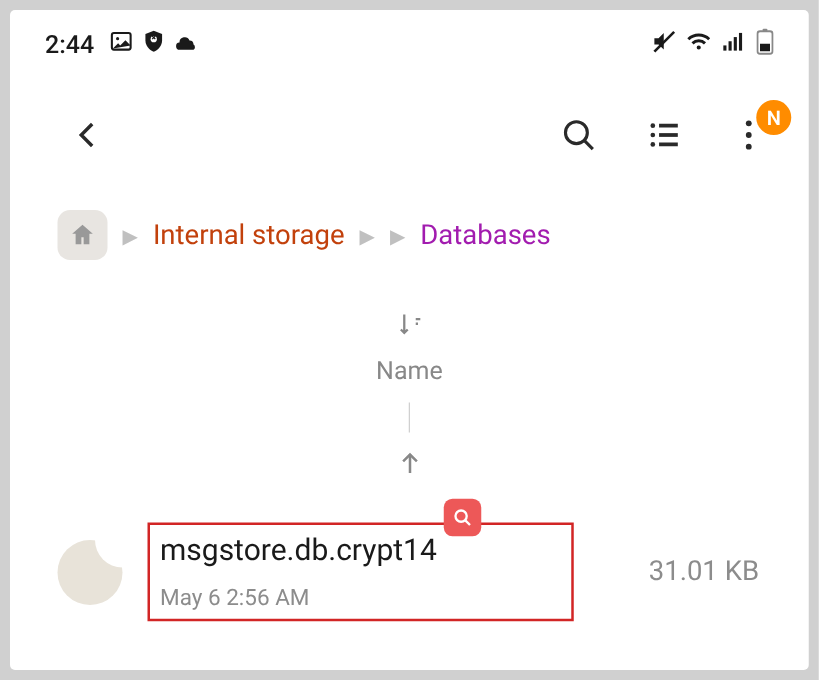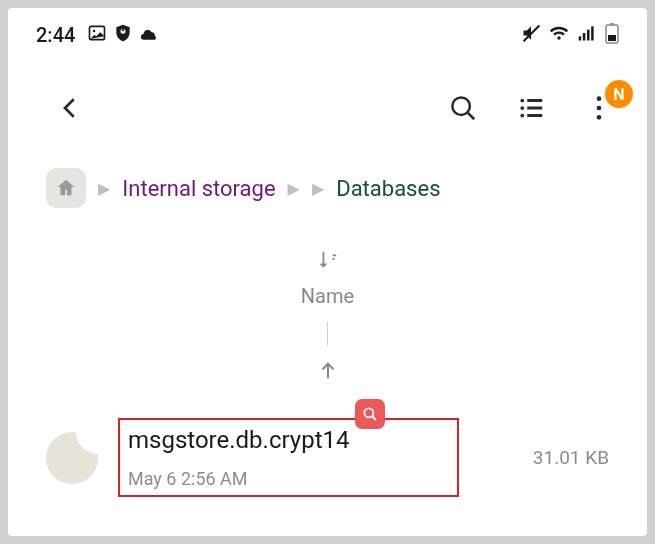--- a/index.html
+++ b/index.html
@@ -103,26 +103,26 @@
       display: flex;
       align-items: center;
       justify-content: center;
       color: #8c8c8c;
     }
     .breadcrumb-chevron {
       color: #c0c0c0;
       font-size: 16px;
     }
     .breadcrumb-item {
-      color: #701a75;
+      color: #c2410c;
       font-size: 22px;
       cursor: pointer;
     }
     .breadcrumb-item.active {
-      color: #14532d;
+      color: #a21caf;
     }
     .sort-bar {
       display: flex;
       justify-content: flex-end;
       align-items: center;
       padding: 22px 38px 12px 38px;
       gap: 14px;
       flex-direction: column;
     }
     .sort-icon {
@@ -188,24 +188,24 @@
     .file-name {
       font-size: 24px;
       color: #1a1a1a;
       margin-bottom: 14px;
     }
     .file-date {
       font-size: 18px;
       color: #8c8c8c;
     }
     .file-size {
-      font-size: 19px;
+      font-size: 22px;
       color: #8c8c8c;
       min-width: 90px;
-      text-align: right;
+      text-align: left;
     }
     .search-overlay-btn {
       position: absolute;
       width: 30px;
       height: 30px;
       background: #ed5858;
       border-radius: 7px;
       display: flex;
       align-items: center;
       justify-content: center;

